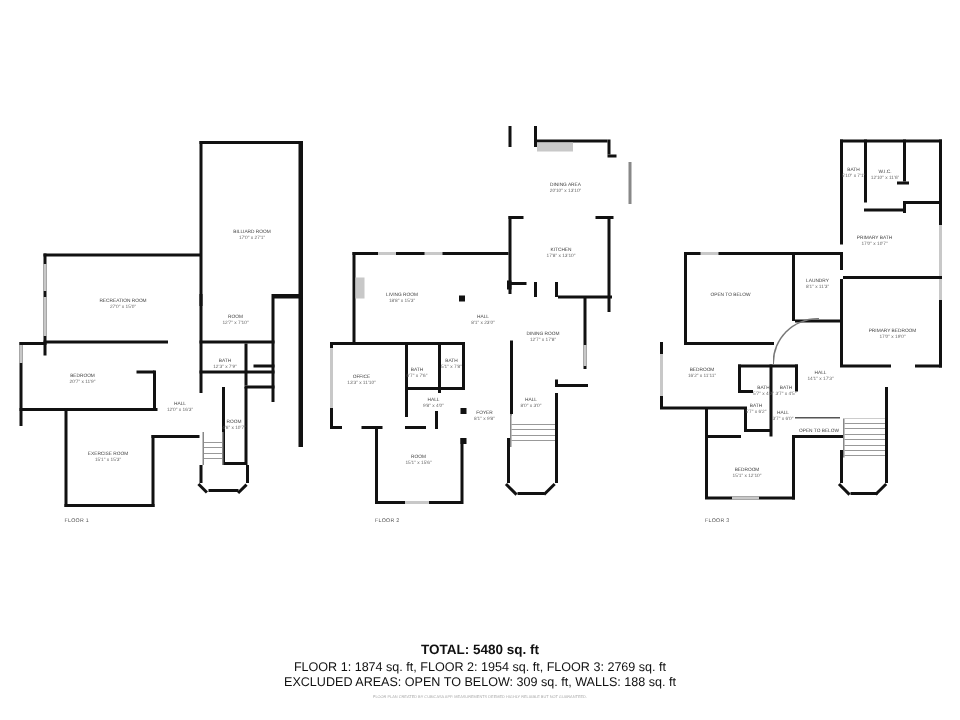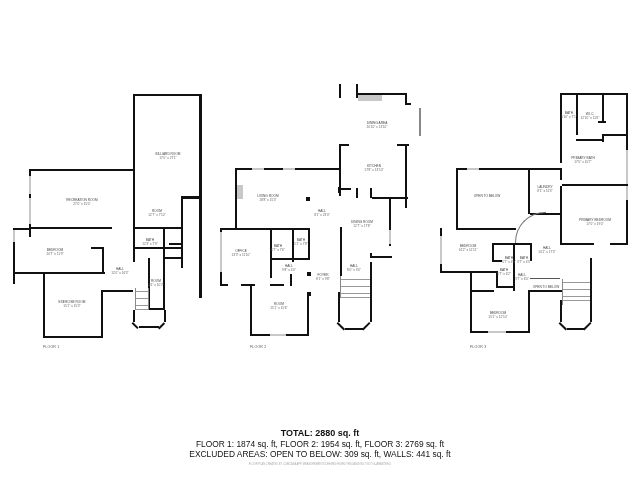--- a/index.html
+++ b/index.html
@@ -221,18 +221,18 @@
     <div class="lbl" style="left:524px;top:256px"><span>BATH</span><span class="d">3'7" x 4'5"</span></div>
     <div class="lbl" style="left:504px;top:268px"><span>BATH</span><span class="d">5'7" x 6'2"</span></div>
     <div class="lbl" style="left:522px;top:273px"><span>HALL</span><span class="d">3'7" x 6'0"</span></div>
     <div class="lbl" style="left:546px;top:285px"><span>OPEN TO BELOW</span></div>
     <div class="lbl" style="left:498px;top:311px"><span>BEDROOM</span><span class="d">15'1" x 12'10"</span></div>
 
     <div class="floor-lbl" style="left:470px;top:345px">FLOOR 3</div>
   </div>
 
   <div class="totals">
-    <div class="t1">TOTAL: 2880 sq. ft</div>
+    <div class="t1">TOTAL: 5480 sq. ft</div>
     <div class="t2">FLOOR 1: 1874 sq. ft, FLOOR 2: 1954 sq. ft, FLOOR 3: 2769 sq. ft</div>
-    <div class="t3">EXCLUDED AREAS: OPEN TO BELOW: 309 sq. ft, WALLS: 441 sq. ft</div>
+    <div class="t3">EXCLUDED AREAS: OPEN TO BELOW: 309 sq. ft, WALLS: 188 sq. ft</div>
     <div class="t4">FLOOR PLAN CREATED BY CUBICASA APP. MEASUREMENTS DEEMED HIGHLY RELIABLE BUT NOT GUARANTEED.</div>
   </div>
 </div>
 
 </body></html>

